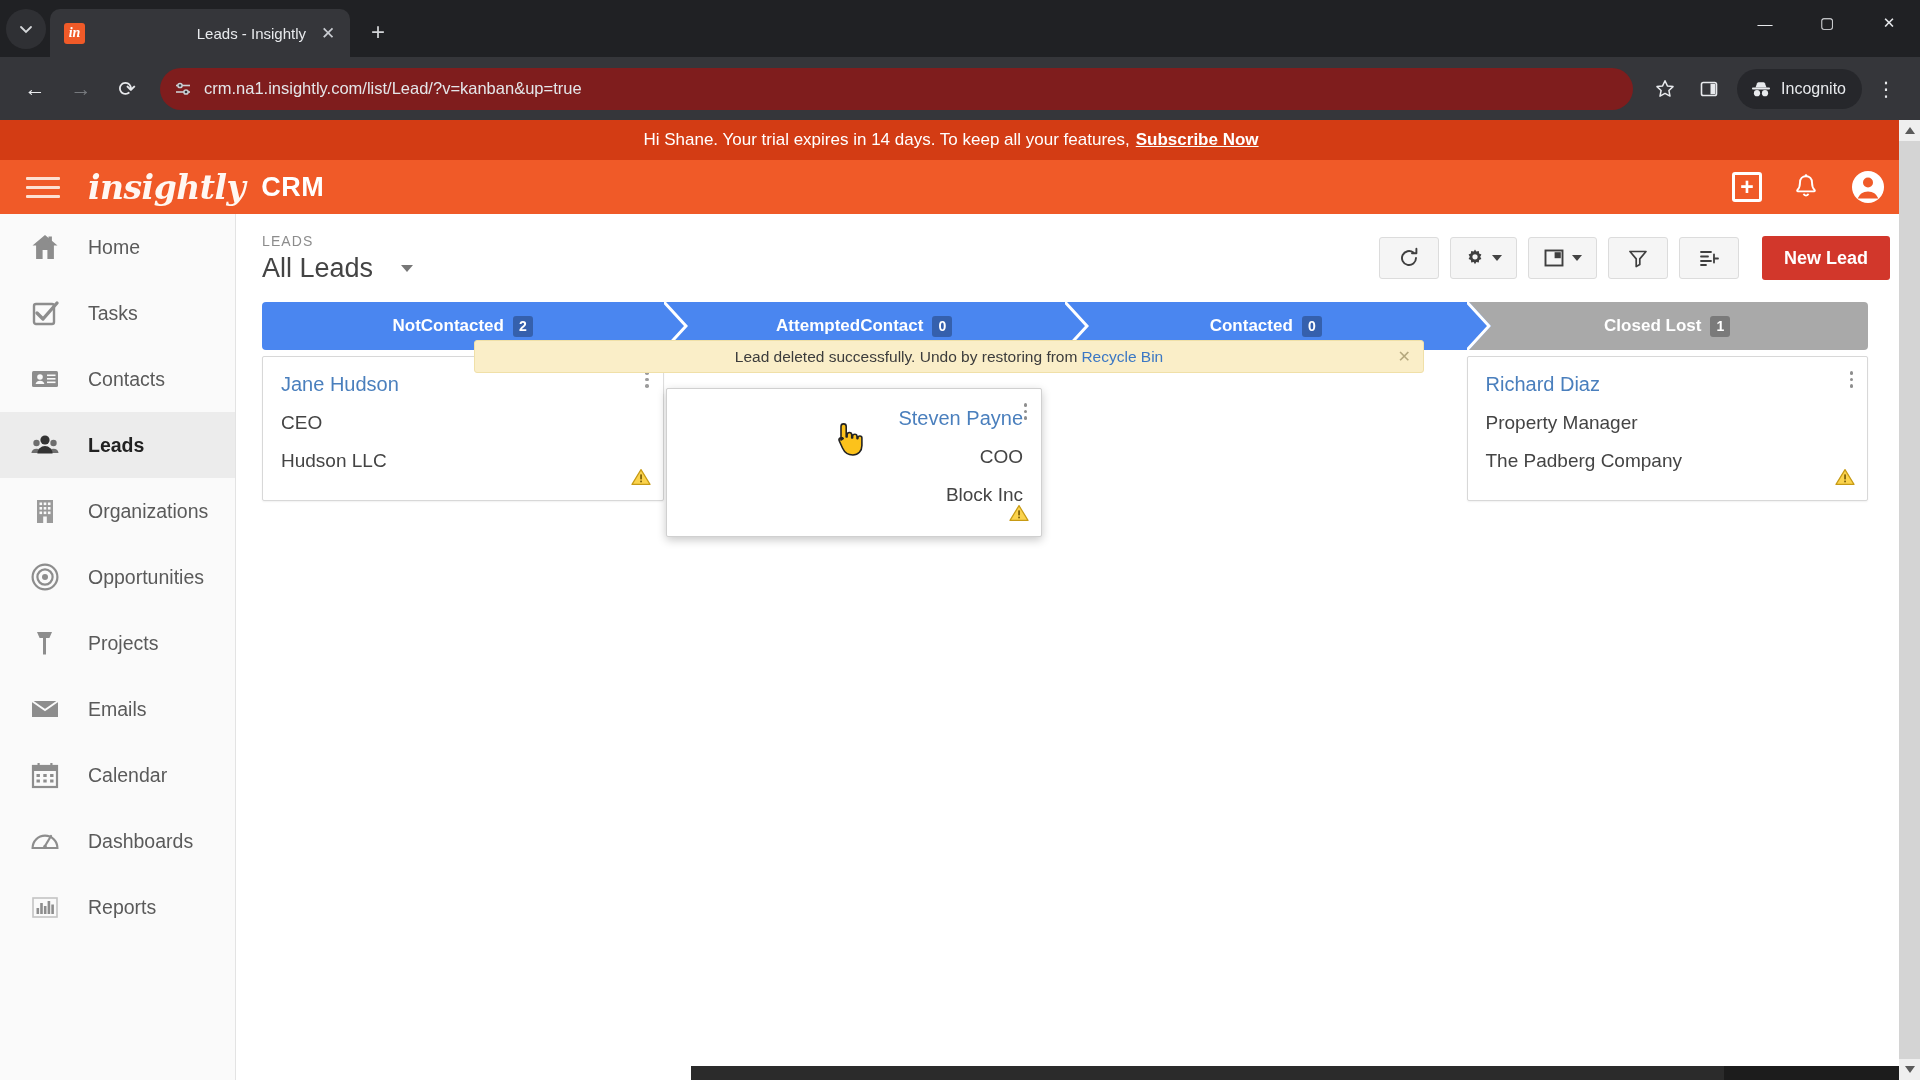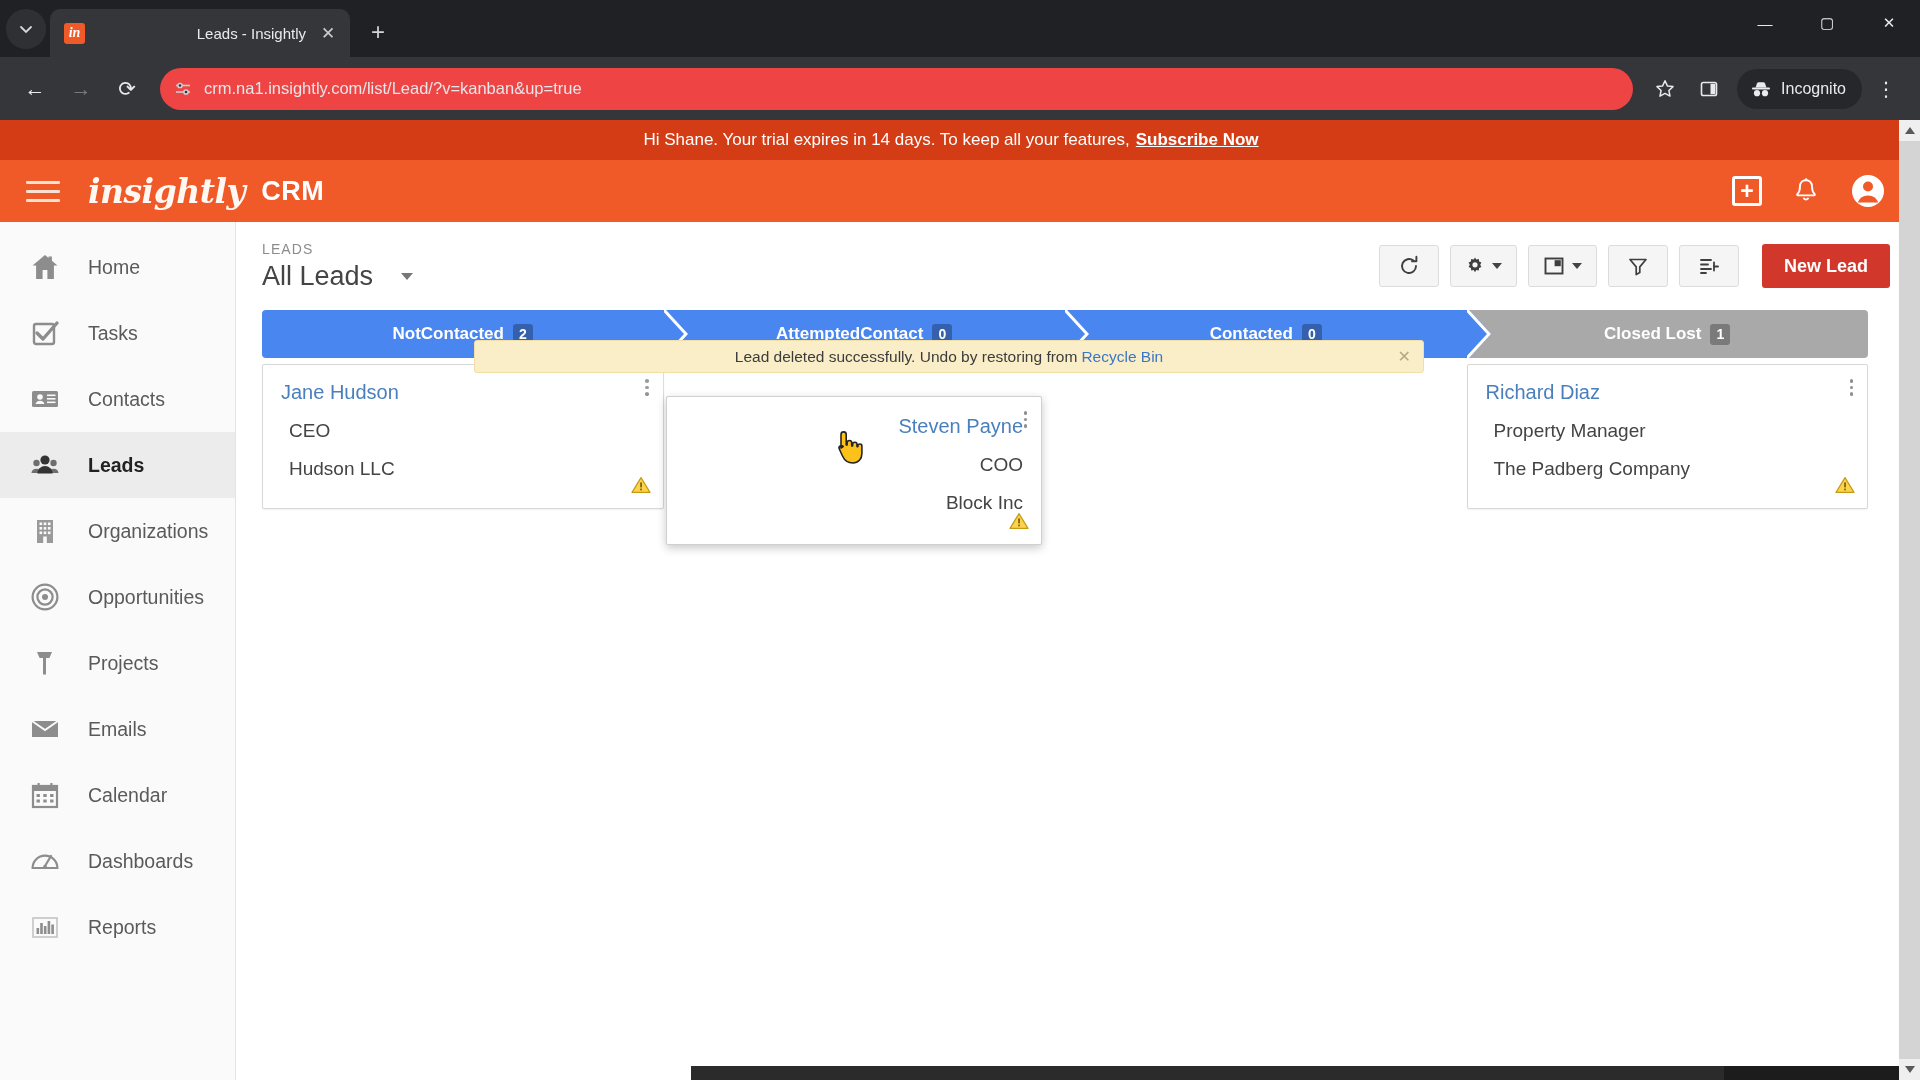--- a/index.html
+++ b/index.html
@@ -40,42 +40,42 @@
   .tab-close { width: 24px; height: 24px; display:flex; align-items:center; justify-content:center; color:#c9ccd1; font-size:17px; border-radius:12px; }
   .new-tab { width: 40px; height: 40px; margin: 0 0 5px 8px; display:flex; align-items:center; justify-content:center; color:#d2d4d7; font-size:24px; font-weight:300; border-radius:20px; }
 
   .winctl { position: absolute; right: 0; top: 0; height: 46px; display: flex; }
   .winctl div { width: 62px; height: 46px; display:flex; align-items:center; justify-content:center; color:#e8eaed; font-size:15px; }
 
   .omnibar { height: 63px; background: #35363a; display: flex; align-items: center; padding: 0 14px; gap: 4px; }
   .nav-btn { width: 42px; height: 42px; border-radius: 21px; display:flex; align-items:center; justify-content:center; color:#e8eaed; font-size:21px; }
   .nav-btn.disabled { color: #76797d; }
   .urlbox {
-    flex: 1; height: 42px; background: #ef4444; border-radius: 21px;
+    flex: 1; height: 42px; background: #7f1d1d; border-radius: 21px;
     display: flex; align-items: center; padding: 0 14px; gap: 12px; margin: 0 8px;
   }
   .url-text { color: #e4e6e9; font-size: 16.5px; white-space: nowrap; overflow: hidden; }
   .omni-icon { width: 40px; height: 40px; border-radius: 20px; display:flex; align-items:center; justify-content:center; color:#e8eaed; }
   .incognito-pill {
     height: 40px; border-radius: 20px; background: #26272b; display:flex; align-items:center;
     gap: 8px; padding: 0 16px 0 12px; color:#e8eaed; font-size:16px; margin-left: 4px;
   }
 
   
   .viewport { flex: 1; position: relative; background: #fff; display: flex; flex-direction: column; overflow: hidden; }
 
   .trial-bar {
     height: 40px; background: #d33c14; color: #fff; display: flex;
     align-items: center; justify-content: center; font-size: 17px; gap: 6px;
     padding-right: 18px;
   }
   .trial-bar a { color: #fff; font-weight: bold; text-decoration: underline; }
 
   .app-header {
-    height: 62px; background: #f05a28; display: flex; align-items: center;
+    height: 54px; background: #f05a28; display: flex; align-items: center;
     padding: 0 0 0 26px; position: relative;
   }
   .hamburger { width: 34px; display: flex; flex-direction: column; gap: 6px; margin-right: 28px; }
   .hamburger span { display:block; height: 3px; background: #fde0d2; border-radius: 1px; }
   .logo-word {
     color: #fff7f2; font-size: 33px; font-style: italic; font-weight: 700;
     font-family: "DejaVu Serif", serif; letter-spacing: -0.5px; line-height: 1;
   }
   .logo-crm { color:#fff; font-size: 27px; font-weight: 700; margin-left: 16px; letter-spacing: 0.5px; }
 
@@ -90,21 +90,21 @@
 
   .ghost-strip { position:absolute; left: 628px; top: 196px; width: 640px; height: 38px; background: rgba(255,255,255,0.13); z-index: 5; }
 
   .header-right { margin-left: auto; display: flex; align-items: center; gap: 30px; padding-right: 34px; }
   .hdr-plus { width: 30px; height: 30px; border: 3px solid #fff; border-radius: 3px; display:flex; align-items:center; justify-content:center; color:#fff; font-size: 23px; font-weight: 600; line-height: 1; }
   .hdr-icon { color: #fff; display:flex; align-items:center; justify-content:center; }
 
   
   .body-row { flex: 1; display: flex; min-height: 0; background: #fff; }
 
-  .sidebar { width: 236px; background: #fafafa; border-right: 1px solid #e3e3e3; padding-top: 12px; }
+  .sidebar { width: 236px; background: #fafafa; border-right: 1px solid #e3e3e3; padding-top: 0; }
   .nav-item { height: 66px; display: flex; align-items: center; padding-left: 28px; gap: 26px; color: #5a5a5a; font-size: 19.5px; }
   .nav-item.active { background: #ececec; color: #222; font-weight: 600; border-left: 4px solid transparent; padding-left: 24px; }
   .nav-ico { width: 34px; height: 34px; display:flex; align-items:center; justify-content:center; flex: none; }
 
   .content { flex: 1; background: #fff; position: relative; display: flex; flex-direction: column; min-width: 0; }
 
   .toolbar { height: 88px; display: flex; align-items: center; padding: 0 30px 0 26px; }
   .title-block { display: flex; flex-direction: column; gap: 4px; }
   .eyebrow { font-size: 14px; color: #8c8c8c; letter-spacing: 1.1px; }
   .page-title { font-size: 27px; color: #444; display: flex; align-items: center; gap: 28px; }
@@ -148,21 +148,21 @@
 
   .cards-row { display: flex; position: relative; }
   .col { flex: 1; min-width: 0; padding-top: 6px; }
 
   .card {
     background: #fff; border: 1px solid #d8d8d8; border-radius: 2px;
     padding: 16px 18px 12px 18px; position: relative; min-height: 126px;
     box-shadow: 0 1px 2px rgba(0,0,0,0.06);
   }
   .card-name { color: #4a7fbd; font-size: 20px; margin-bottom: 16px; }
-  .card-line { color: #444; font-size: 19px; margin-bottom: 16px; margin-left: 8px; }
+  .card-line { color: #444; font-size: 19px; margin-bottom: 16px; }
   .kebab { position: absolute; right: 14px; top: 14px; display: flex; flex-direction: column; gap: 3px; }
   .kebab i { width: 3.5px; height: 3.5px; background: #8e8e8e; border-radius: 50%; display:block; }
   .warn { position: absolute; right: 12px; bottom: 10px; }
 
   .drag-card {
     position: absolute; left: 404px; top: 38px; width: 376px; z-index: 40;
     background: #fff; border: 1px solid #d0d0d0; border-radius: 2px;
     box-shadow: 0 3px 10px rgba(0,0,0,0.22); padding: 18px 18px 14px 18px; min-height: 132px; text-align: right;
   }
   .drop-placeholder {

